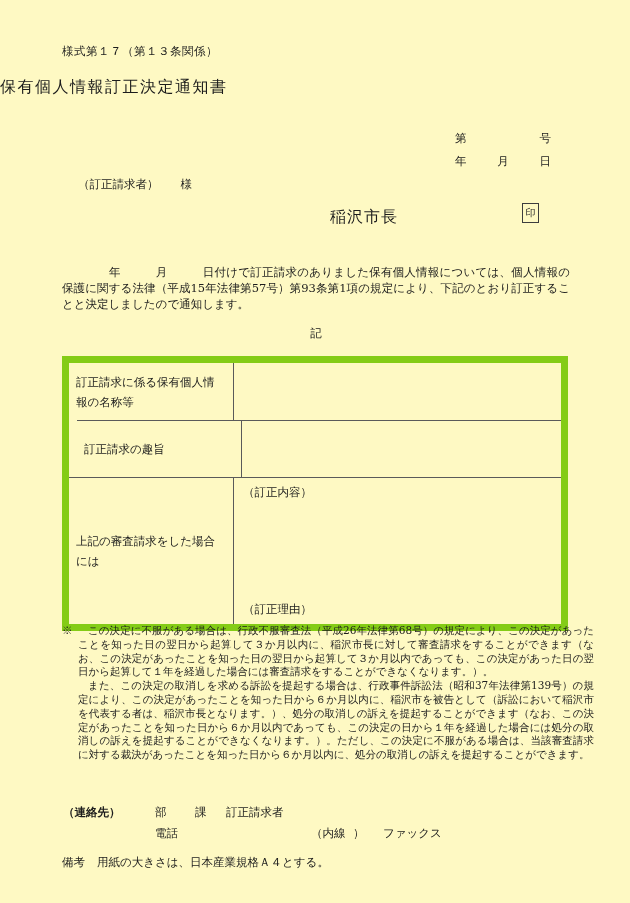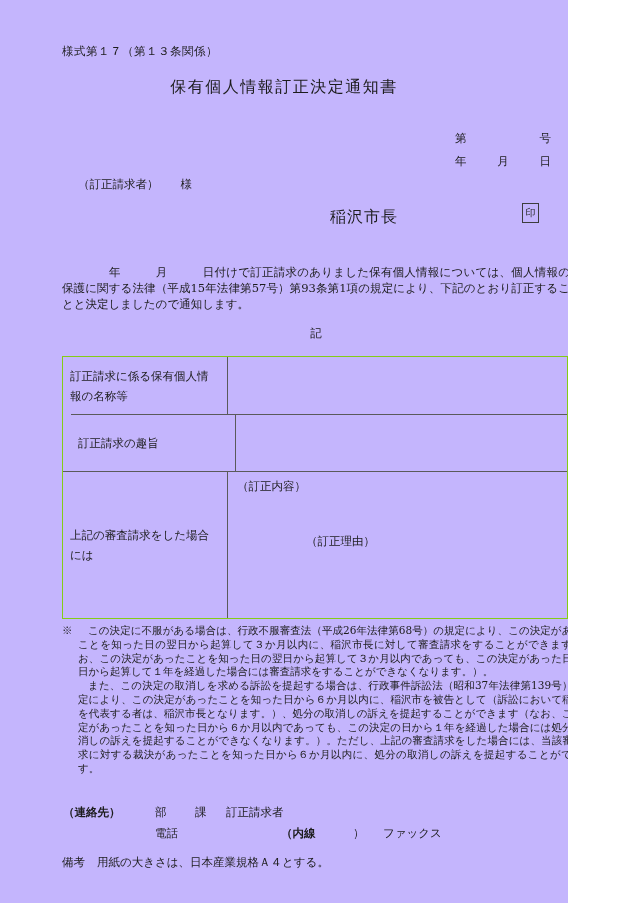--- a/index.html
+++ b/index.html
@@ -1,28 +1,28 @@
 <!DOCTYPE html>
 <html lang="ja"><head>
 <meta charset="utf-8">
 <style>
   html,body { margin:0; padding:0; background:#ffffff; }
   .page {
     position:relative;
-    width:568px; height:903px;
-    background:#c4b5fd;
+    width:630px; height:903px;
+    background:#fef9c3;
     font-family:"DejaVu Serif", serif;
     color:#1c1c1c;
     overflow:hidden;
     -webkit-font-smoothing:antialiased;
   }
   .abs { position:absolute; }
 
   .form-number { left:62px; top:44px; font-size:11.5px; letter-spacing:0.5px; }
-  .doc-title   { left:0; top:77px; width:100%; text-align:center; font-size:16px; letter-spacing:1.5px; }
+  .doc-title   { left:0; top:77px; width:100%; font-size:16px; letter-spacing:1.5px; }
 
   .meta-number { left:455px; top:131px; width:96px; display:flex; justify-content:space-between; font-size:11.5px; }
   .meta-date   { left:455px; top:154px; width:96px; display:flex; justify-content:space-between; font-size:11.5px; }
 
   .addressee   { left:78px; top:177px; font-size:11.5px; }
   .addressee .honorific { margin-left:22px; }
 
   .issuer-name { left:330px; top:207px; font-size:16px; letter-spacing:1px; }
   .seal-box {
     left:522px; top:203px; width:17px; height:20px;
@@ -33,56 +33,56 @@
 
   .body-par {
     left:62px; top:264px; width:508px;
     font-size:11.5px; line-height:16px;
     text-align:justify; text-justify:inter-ideograph;
   }
   .ki-marker { left:62px; top:326px; width:508px; text-align:center; font-size:11.5px; }
 
   .info-table {
     left:62px; top:356px; width:506px;
-    border:1px solid #84cc16;
+    border:7px solid #84cc16;
     box-sizing:border-box;
     font-size:11.5px;
   }
   .trow { display:flex; }
   .trow + .trow { border-top:1px solid #5a5a5a; }
   .tcell { box-sizing:border-box; }
   .tcell.label {
     width:165px; border-right:1px solid #5a5a5a;
     display:flex; align-items:center;
     padding:4px 7px; line-height:20px;
   }
   .tcell.value { flex:1; }
   .r1 { height:57px; }
   .r2 { height:56px;margin-left:8px; }
   .r3 { height:146px; }
-  .r3 .tcell.value { padding:7px 9px; display:flex; flex-direction:row; }
+  .r3 .tcell.value { padding:7px 9px; display:flex; flex-direction:column;justify-content:space-between; }
   .value-bottom { margin-top:55px; }
 
   .note-marker {
     left:62px; top:624px; font-size:10.5px; line-height:13.8px;
   }
   .note-text {
     left:78px; top:624px; width:516px;
     font-size:10.5px; line-height:13.8px;
     text-align:justify; text-justify:inter-ideograph;
   }
   .note-text p { margin:0; text-indent:10px; }
 
   .contact-line { font-size:11.5px; }
   .c-label { left:63px;  top:805px;font-weight:bold; }
   .c-dept  { left:155px; top:805px; }
   .c-sec   { left:195px; top:805px; }
   .c-grp   { left:226px; top:805px; }
   .c-tel   { left:155px; top:826px; }
-  .c-exto  { left:281px; top:826px;font-weight:bold; }
+  .c-exto  { left:311px; top:826px; }
   .c-extc  { left:353px; top:826px; }
   .c-fax   { left:383px; top:826px; }
 
   .remarks { left:62px; top:855px; font-size:11.5px; }
   .remarks .remarks-text { margin-left:12px; }
 </style>
 </head>
 <body>
 
 <div class="page">
@@ -130,21 +130,21 @@
       <div class="tcell value">
         <div class="value-top">（訂正内容）</div>
         <div class="value-bottom">（訂正理由）</div>
       </div>
     </div>
   </div>
 
   <div class="abs note-marker">※</div>
   <div class="abs note-text">
     <p>この決定に不服がある場合は、行政不服審査法（平成26年法律第68号）の規定により、この決定があったことを知った日の翌日から起算して３か月以内に、稲沢市長に対して審査請求をすることができます（なお、この決定があったことを知った日の翌日から起算して３か月以内であっても、この決定があった日の翌日から起算して１年を経過した場合には審査請求をすることができなくなります。）。</p>
-    <p>また、この決定の取消しを求める訴訟を提起する場合は、行政事件訴訟法（昭和37年法律第139号）の規定により、この決定があったことを知った日から６か月以内に、稲沢市を被告として（訴訟において稲沢市を代表する者は、稲沢市長となります。）、処分の取消しの訴えを提起することができます（なお、この決定があったことを知った日から６か月以内であっても、この決定の日から１年を経過した場合には処分の取消しの訴えを提起することができなくなります。）。ただし、上記の審査請求をした場合には、当該審査請求に対する裁決があったことを知った日から６か月以内に、処分の取消しの訴えを提起することができます。</p>
+    <p>また、この決定の取消しを求める訴訟を提起する場合は、行政事件訴訟法（昭和37年法律第139号）の規定により、この決定があったことを知った日から６か月以内に、稲沢市を被告として（訴訟において稲沢市を代表する者は、稲沢市長となります。）、処分の取消しの訴えを提起することができます（なお、この決定があったことを知った日から６か月以内であっても、この決定の日から１年を経過した場合には処分の取消しの訴えを提起することができなくなります。）。ただし、この決定に不服がある場合は、当該審査請求に対する裁決があったことを知った日から６か月以内に、処分の取消しの訴えを提起することができます。</p>
   </div>
 
   <div class="abs contact-line c-label">（連絡先）</div>
   <div class="abs contact-line c-dept">部</div>
   <div class="abs contact-line c-sec">課</div>
   <div class="abs contact-line c-grp">訂正請求者</div>
   <div class="abs contact-line c-tel">電話</div>
   <div class="abs contact-line c-exto">（内線</div>
   <div class="abs contact-line c-extc">）</div>
   <div class="abs contact-line c-fax">ファックス</div>

